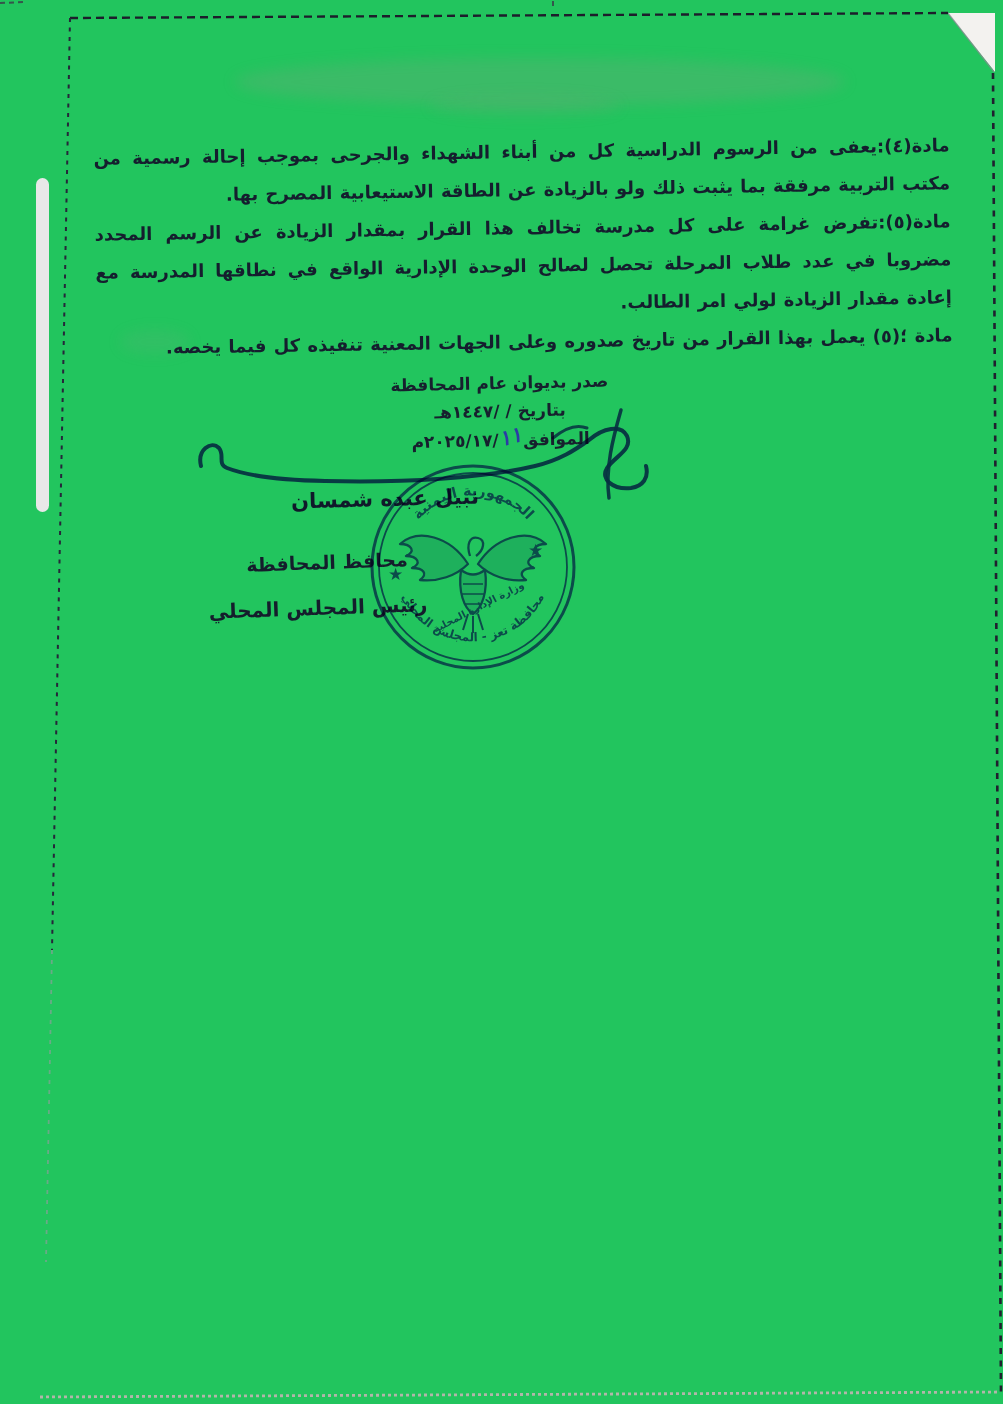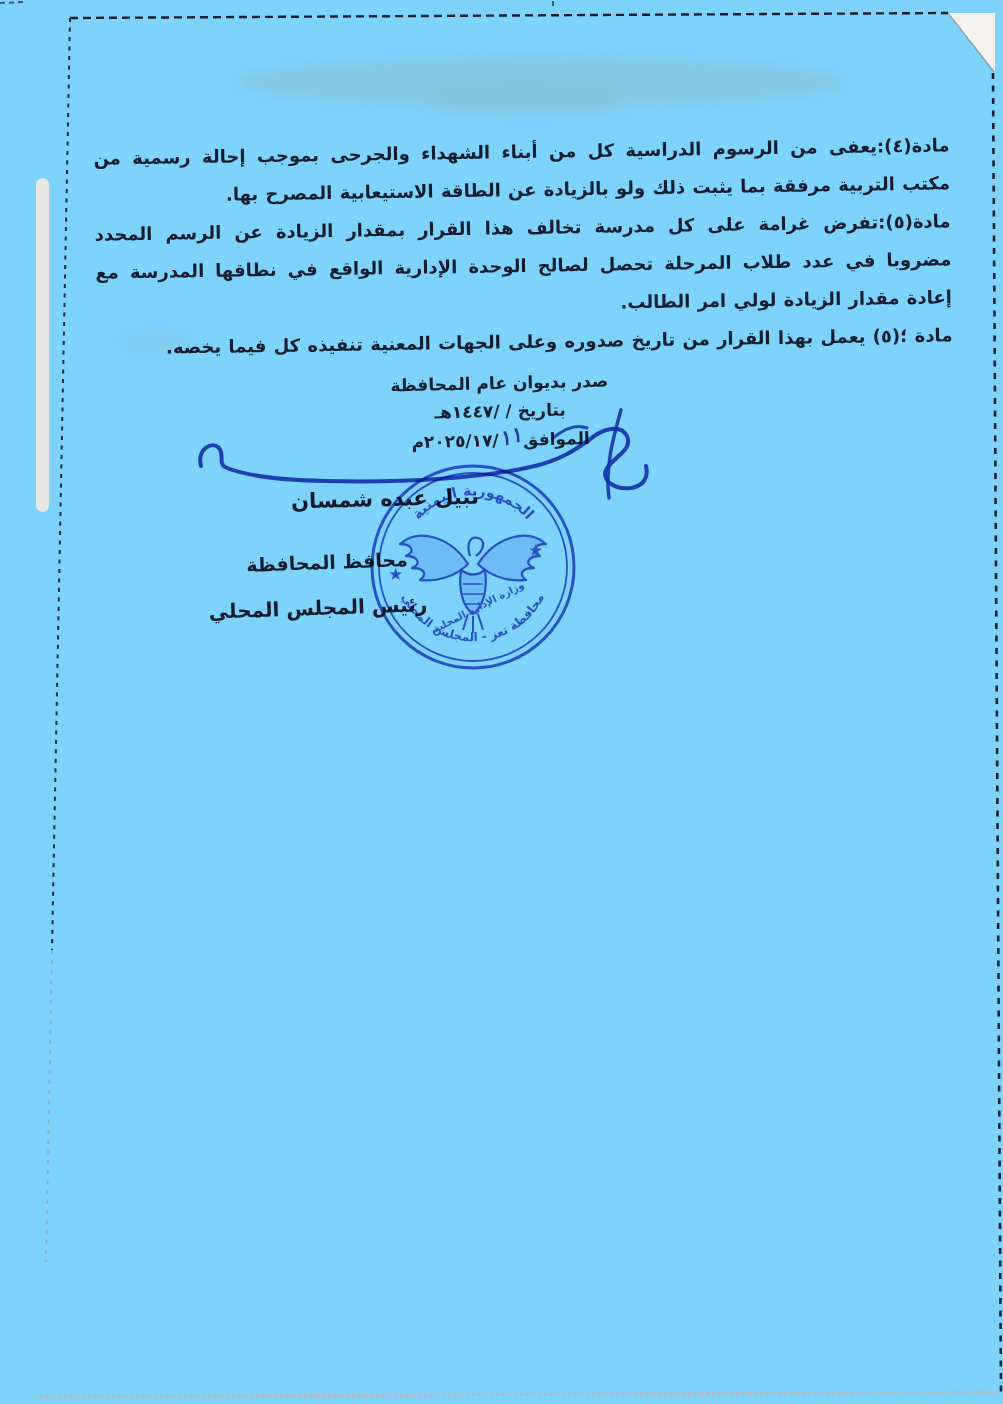--- a/index.html
+++ b/index.html
@@ -1,18 +1,18 @@
 <!DOCTYPE html>
 <html lang="ar"><head>
 <meta charset="utf-8">
 <style>
   html,body{margin:0;padding:0;background:#ffffff;}
   .canvas{
     position:relative;width:1003px;height:1404px;overflow:hidden;
-    background:#7dd3fc;
+    background:#22c55e;
     font-family:"DejaVu Sans",sans-serif;
   }
   svg{display:block;}
   .abs{position:absolute;}
   
   .smudge{position:absolute;border-radius:50%;filter:blur(7px);pointer-events:none;}
   .s1{left:235px;top:58px;width:610px;height:48px;background:rgba(158,150,138,.20);}
   .s2{left:430px;top:96px;width:190px;height:20px;background:rgba(158,150,138,.14);}
   .s3{left:120px;top:330px;width:70px;height:24px;background:rgba(160,155,145,.12);}
   .scrollbar{

